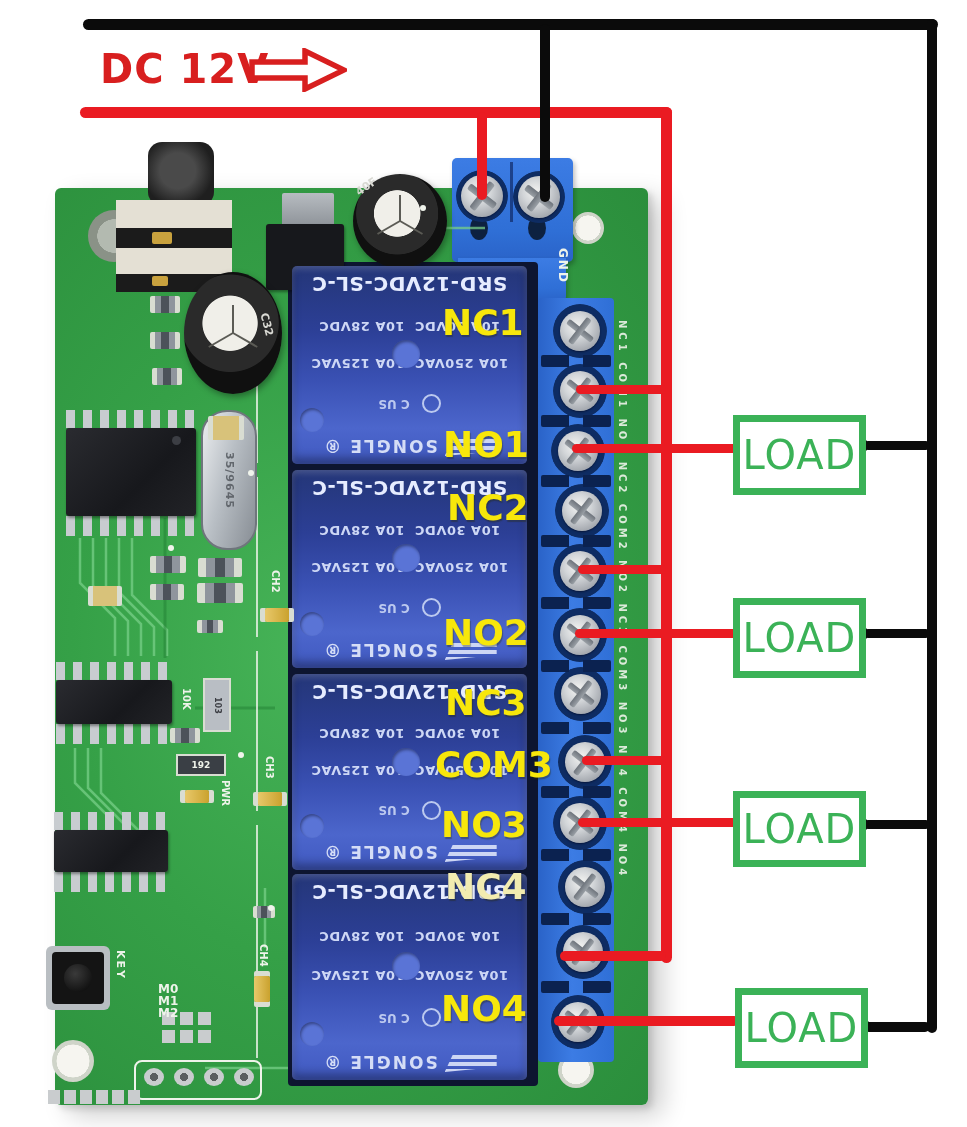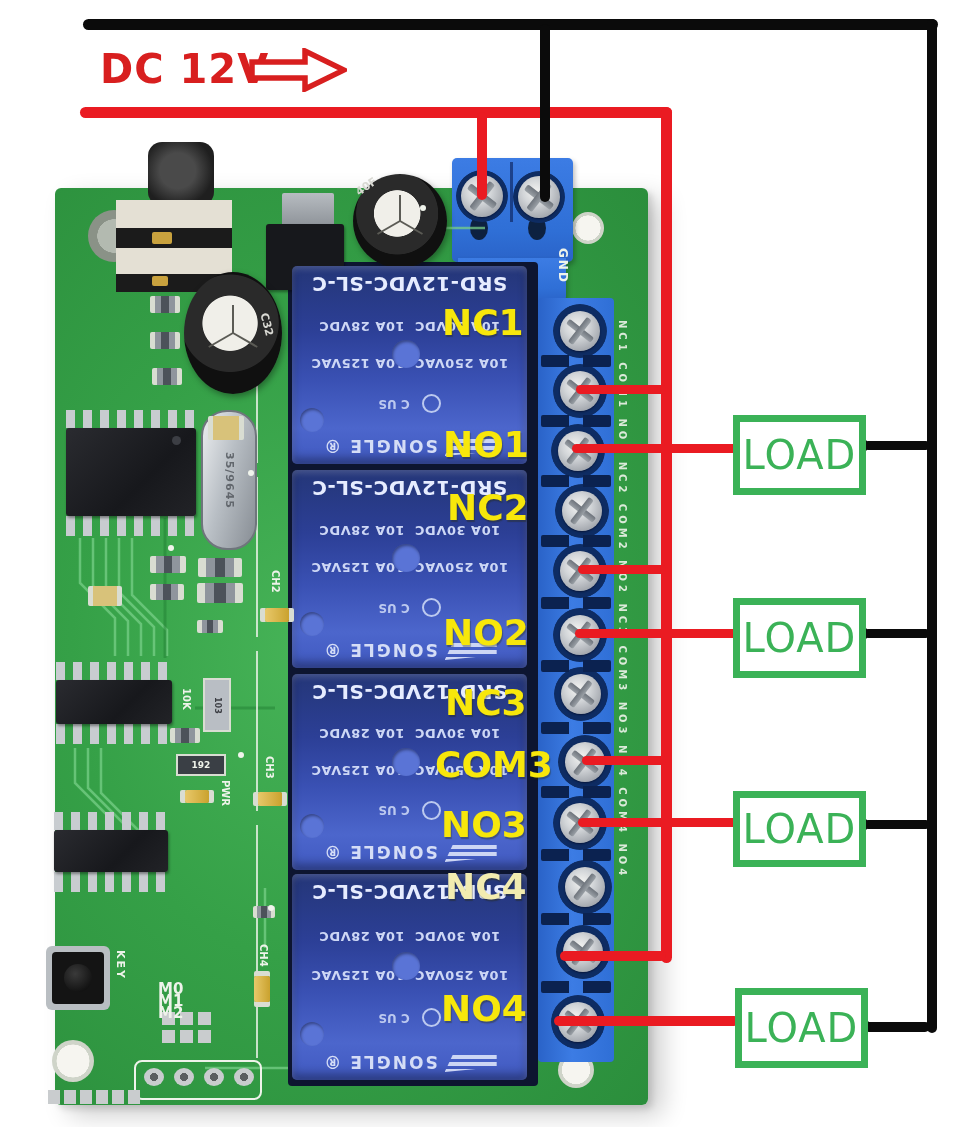--- a/index.html
+++ b/index.html
@@ -89,21 +89,21 @@
        border-radius:2px;z-index:3;}
   .smd-y{background:linear-gradient(90deg,#d9ddd2 0 15%,#d8c27a 15% 85%,#d9ddd2 85%);border-radius:2px;z-index:3;}
   .chip472{background:#3a3f45;border:2px solid #d9ddd2;color:#eef3ea;font-size:9px;font-weight:bold;
        display:flex;align-items:center;justify-content:center;z-index:3;}
   .chip103{background:#b9bec4;border:2px solid #d9ddd2;z-index:3;display:flex;align-items:center;justify-content:center;}
   .chip103 span{writing-mode:vertical-rl;font-size:8px;font-weight:bold;color:#3c3e44;}
   .pad{background:#c9ccce;z-index:3;}
   .headerfp{border:2px solid var(--silk-white);border-radius:8px;z-index:3;}
   .hpad{border-radius:50%;background:radial-gradient(circle,#5b5e60 0 30%,#c9ccce 31%);z-index:4;}
   .mlabels{display:flex;flex-direction:column;gap:1px;z-index:4;color:var(--silk-white);
-           font-size:15px;font-weight:bold;line-height:11px;}
+           font-size:12px;font-weight:bold;line-height:11px;}
   .traces{z-index:1;}
 </style>
 </head>
 <body>
 
 <div id="canvas">
 
   <div class="abs pcb" style="left:55px;top:188px;width:593px;height:917px;"></div>
 
   <svg class="abs traces" style="left:55px;top:188px;" width="593" height="917" viewBox="0 0 593 917">

